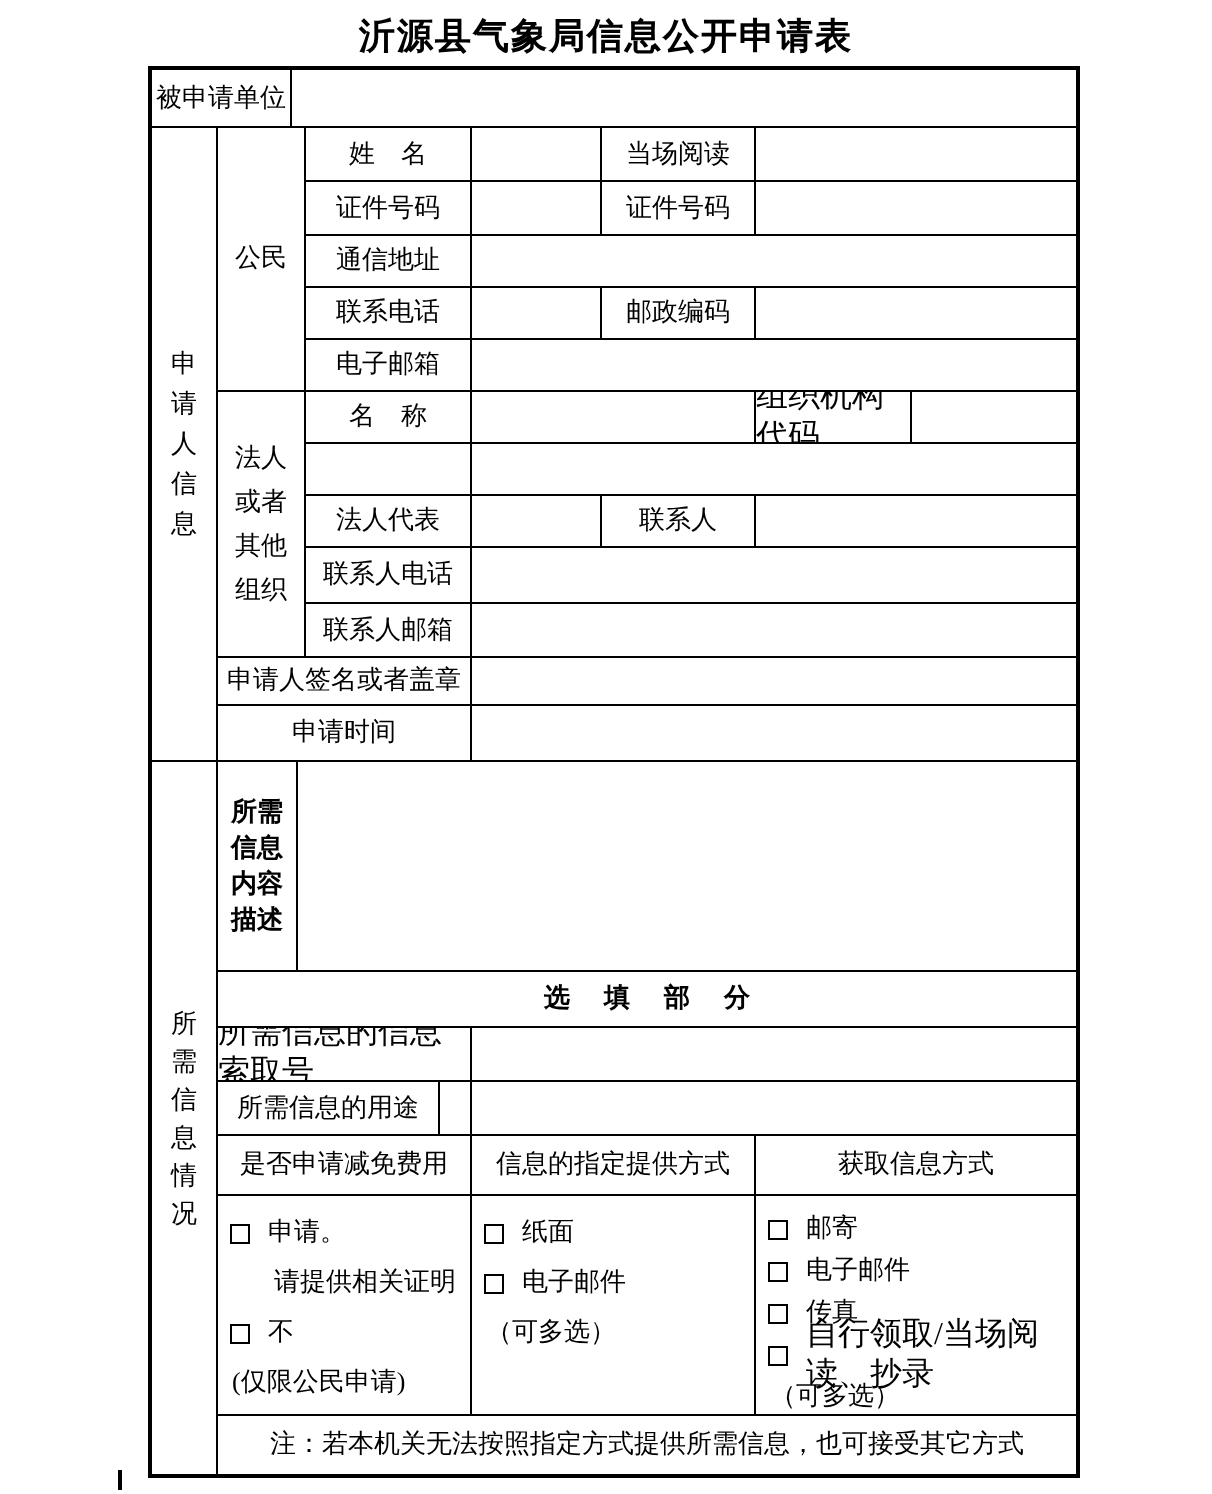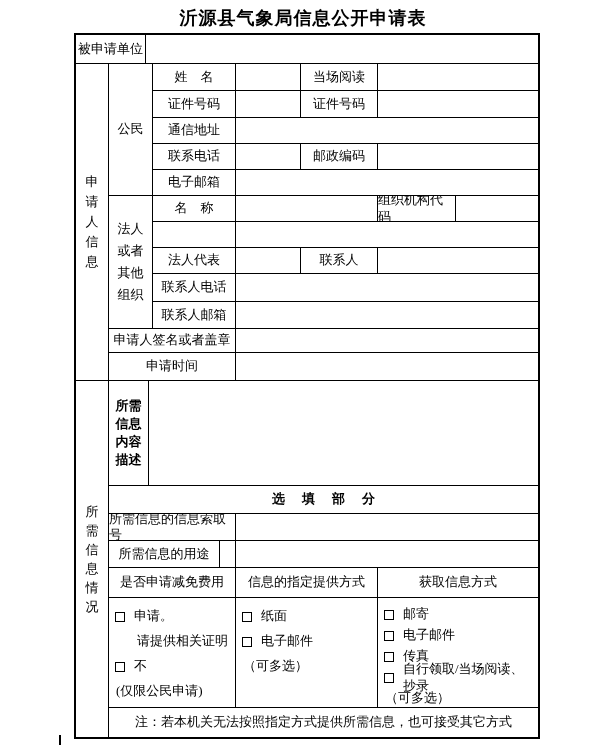--- a/index.html
+++ b/index.html
@@ -11,21 +11,21 @@
     position:absolute;top:6px;left:0;width:100%;text-align:center;
     font-size:18px;font-weight:bold;letter-spacing:1px;
   }
   
   .c{
     position:absolute;box-sizing:border-box;border:1px solid #000;background:#fff;
     font-size:13px;line-height:1.25;display:flex;align-items:center;justify-content:center;
     text-align:left;overflow:hidden;
   }
   .pre{white-space:pre-line;}
-  .small{font-size:13px;}
+  .small{font-size:16px;}
   .vlab span{line-height:20px;}
   .vlab6 span{line-height:19px;}
   .glab span{line-height:22px;}
   .dlab span{line-height:18px;font-weight:bold;}
   .opthdr{letter-spacing:17px;padding-left:17px;font-weight:bold;}
   
   .optcell{display:block;text-align:left;padding:6px 2px 0 6px;}
   .optrow{display:flex;align-items:center;height:25px;}
   .optrow3{display:flex;align-items:center;height:21px;}
   .cbx{

